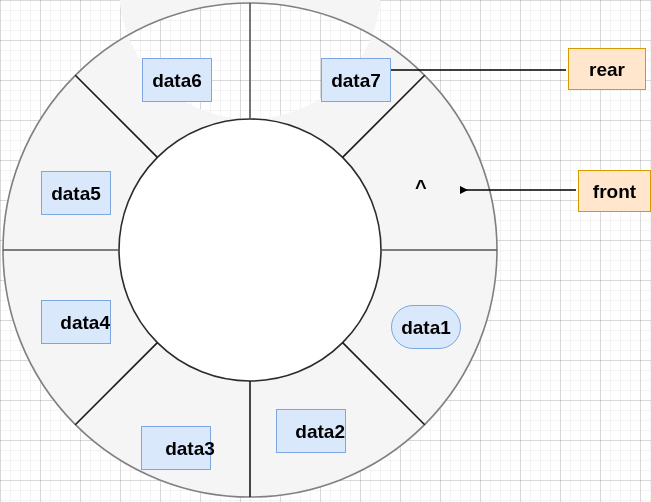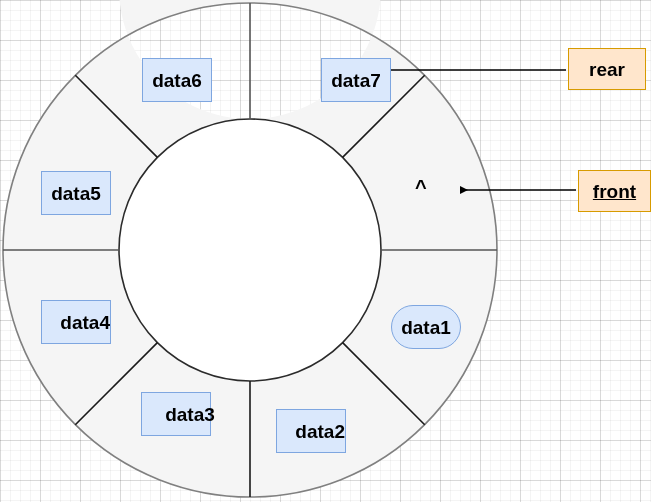--- a/index.html
+++ b/index.html
@@ -92,38 +92,38 @@
     <line x1="566" y1="70" x2="356" y2="70" stroke="#000000" stroke-width="1.6" marker-end="url(#arrowhead)"></line>
     <line x1="576" y1="190" x2="460" y2="190" stroke="#000000" stroke-width="1.6" marker-end="url(#arrowhead)"></line>
   </svg>
 
   <div class="lbl data-box" style="left:391px; top:305px;border-radius:22px;">
     <span>data1</span>
   </div>
   <div class="lbl data-box" style="left:276px; top:409px;justify-content:flex-end;">
     <span>data2</span>
   </div>
-  <div class="lbl data-box" style="left:141px; top:392px;padding-left:28px;">
+  <div class="lbl data-box" style="left:141px; top:426px;padding-left:28px;">
     <span>data3</span>
   </div>
   <div class="lbl data-box" style="left:41px; top:300px;justify-content:flex-end;">
     <span>data4</span>
   </div>
   <div class="lbl data-box" style="left:41px; top:148px;margin-top:23px;">
     <span>data5</span>
   </div>
   <div class="lbl data-box" style="left:142px; top:58px;">
     <span>data6</span>
   </div>
   <div class="lbl data-box" style="left:281px; top:58px;margin-left:40px;">
     <span>data7</span>
   </div>
 
   <div class="caret" style="left:415px; top:177px;">^</div>
 
   <div class="lbl note-box" style="left:568px; top:48px; width:78px;">
     <span>rear</span>
   </div>
-  <div class="lbl note-box" style="left:578px; top:170px; width:73px;text-decoration:underline;">
+  <div class="lbl note-box" style="left:578px; top:170px; width:73px;">
     <span>front</span>
   </div>
 
 </div>
 
 </body></html>

